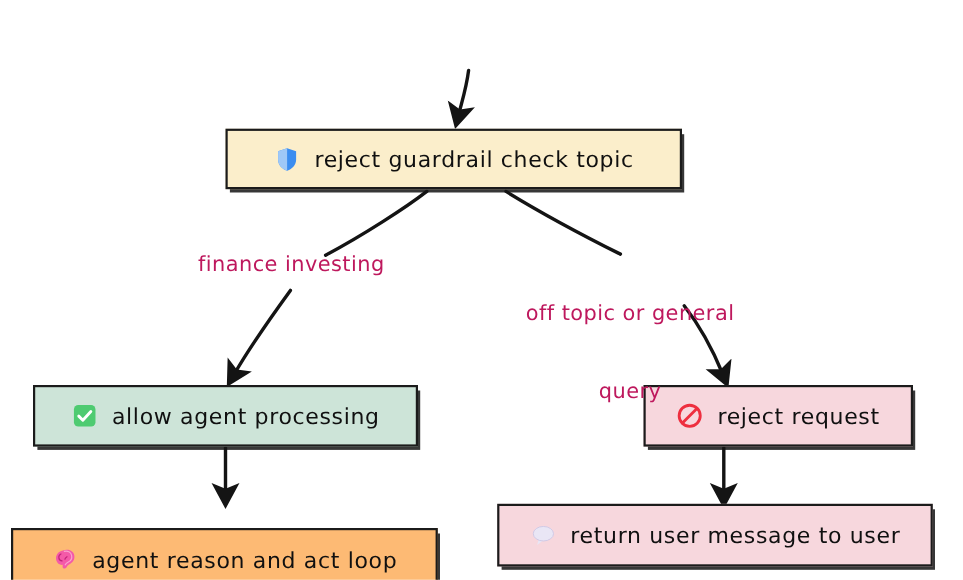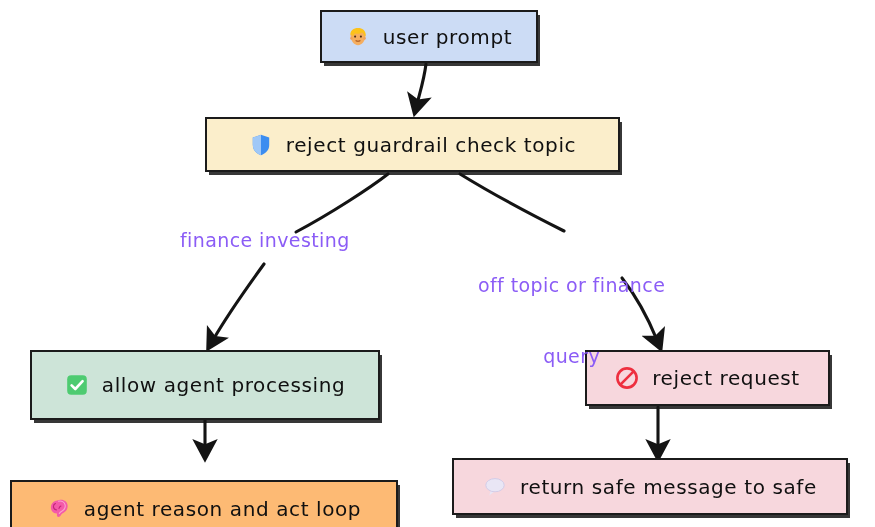--- a/index.html
+++ b/index.html
@@ -60,31 +60,31 @@
     justify-content: center;
     width: 24px;
     height: 24px;
     flex: 0 0 24px;
   }
   .node-icon svg { display: block; }
 
   
   #node-user-prompt      { left: 320px; top: 10px;  width: 218px; height: 53px; background: #ccdcf5; }
   #node-topical-guardrail{ left: 205px; top: 117px; width: 415px; height: 55px; background: #fbeecb; }
-  #node-allow            { left: 30px;  top: 350px; width: 350px; height: 70px; background: #cde4d8; }
+  #node-allow            { left: 30px;  top: 350px; width: 350px; height: 56px; background: #cde4d8; }
   #node-reject           { left: 537px; top: 350px; width: 245px; height: 56px; background: #f7d7dd; margin-left: 48px; }
   #node-agent-loop       { left: 10px;  top: 458px; width: 388px; height: 57px; background: #fdba74; margin-top: 22px; }
   #node-return-safe      { left: 452px; top: 458px; width: 396px; height: 57px; background: #f7d7dd; }
 
   
   .edge-label {
     position: absolute;
     font-family: "DejaVu Sans", sans-serif;
     font-size: 19px;
-    color: #8b5cf6;
+    color: #be185d;
     letter-spacing: 0.4px;
     white-space: pre;
     line-height: 1.25;
   }
   #edge-label-finance { left: 180px; top: 229px; }
   #edge-label-offtopic{ left: 478px; top: 226px; text-align: center; }
 </style>
 </head>
 <body>
 
@@ -113,36 +113,20 @@
 
     <g>
       <path d="M205,407 C205,423 205,435 205,449" fill="none" stroke="#141414" stroke-width="3.1" stroke-linecap="round" marker-end="url(#ah)"></path>
     </g>
 
     <g>
       <path d="M658,407 C658,423 658,435 658,449" fill="none" stroke="#141414" stroke-width="3.1" stroke-linecap="round" marker-end="url(#ah)"></path>
     </g>
   </svg>
 
-  <div class="node" id="node-user-prompt">
-    <div class="node-inner">
-      <span class="node-icon">
-        <svg width="24" height="24" viewBox="0 0 24 24">
-          <path d="M4.6 10.6c0-4 3.2-7.2 7.4-7.2s7.4 3.2 7.4 7.2c0 5.2-3.3 9.6-7.4 9.6S4.6 15.8 4.6 10.6z" fill="#f5ae5f"></path>
-          <path d="M4.3 9.8C4.3 5.6 7.6 3 12 3s7.7 2.6 7.7 6.8c0 1-.4 1.6-1 1.8-.5-2.3-1.6-3.6-2.6-4.2-1.5 1.1-4.6 1.6-7.2 1.2-.9.8-1.5 1.8-1.9 3-.5-.2-.7-.9-.7-1.8z" fill="#fcc21b"></path>
-          <circle cx="9.1" cy="11.6" r="1.05" fill="#4a2c15"></circle>
-          <circle cx="14.9" cy="11.6" r="1.05" fill="#4a2c15"></circle>
-          <path d="M10 15.7c1.3.7 2.7.7 4 0" fill="none" stroke="#a8571f" stroke-width="1.1" stroke-linecap="round"></path>
-          <ellipse cx="5.4" cy="13.3" rx="1.15" ry="1.5" fill="#efa05a"></ellipse>
-          <ellipse cx="18.6" cy="13.3" rx="1.15" ry="1.5" fill="#efa05a"></ellipse>
-        </svg>
-      </span>
-      <span class="node-label">user prompt</span>
-    </div>
-  </div>
 
   <div class="node" id="node-topical-guardrail">
     <div class="node-inner">
       <span class="node-icon">
         <svg width="24" height="24" viewBox="0 0 24 24">
           <path d="M12 1.8 3.8 4.6v7.5c0 4.9 3.4 8.6 8.2 10.1 4.8-1.5 8.2-5.2 8.2-10.1V4.6z" fill="#3b8df0"></path>
           <path d="M12 1.8 3.8 4.6v7.5c0 4.9 3.4 8.6 8.2 10.1z" fill="#9fc8f7"></path>
         </svg>
       </span>
       <span class="node-label">reject guardrail check topic</span>
@@ -189,24 +173,24 @@
 
   <div class="node" id="node-return-safe">
     <div class="node-inner">
       <span class="node-icon">
         <svg width="24" height="24" viewBox="0 0 24 24">
           <ellipse cx="12" cy="10.2" rx="9.2" ry="6.6" fill="#e9e6f5"></ellipse>
           <path d="M7.8 15.1 6.3 20.4 11.6 16.3z" fill="#e9e6f5"></path>
           <ellipse cx="12" cy="10.2" rx="9.2" ry="6.6" fill="none" stroke="#cfc9e6" stroke-width="0.9"></ellipse>
         </svg>
       </span>
-      <span class="node-label">return safe message to safe</span>
+      <span class="node-label">return user message to user</span>
     </div>
   </div>
 
   <div class="edge-label" id="edge-label-finance">finance investing</div>
 
   <div class="edge-label" id="edge-label-offtopic">
-    <div>off topic or finance</div>
+    <div>off topic or general</div>
     <div style="">query</div>
   </div>
 
 </div>
 
 </body></html>

